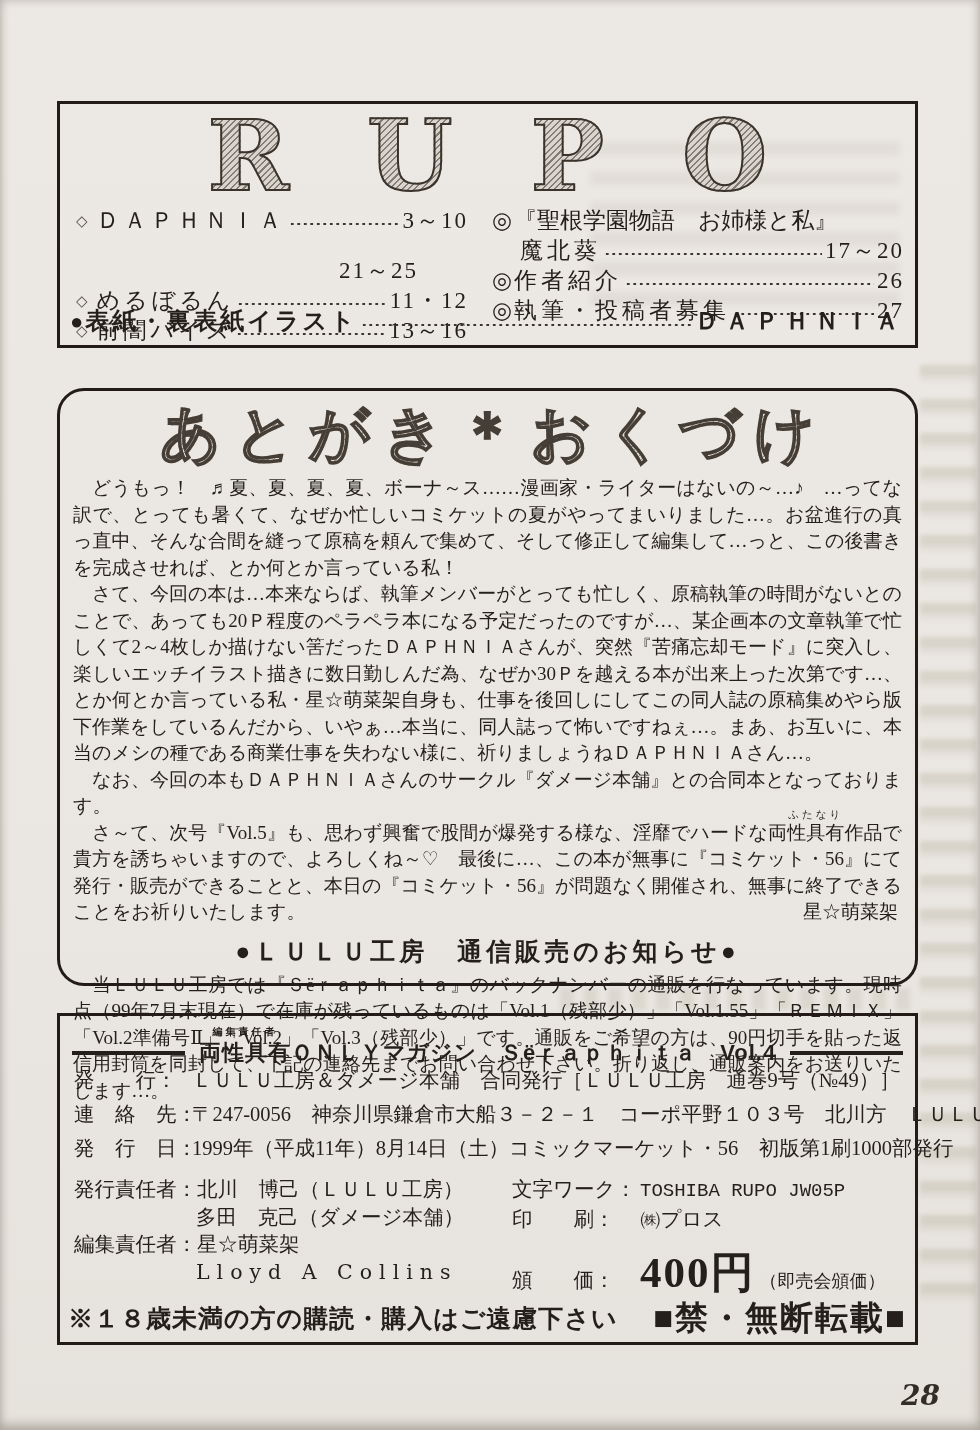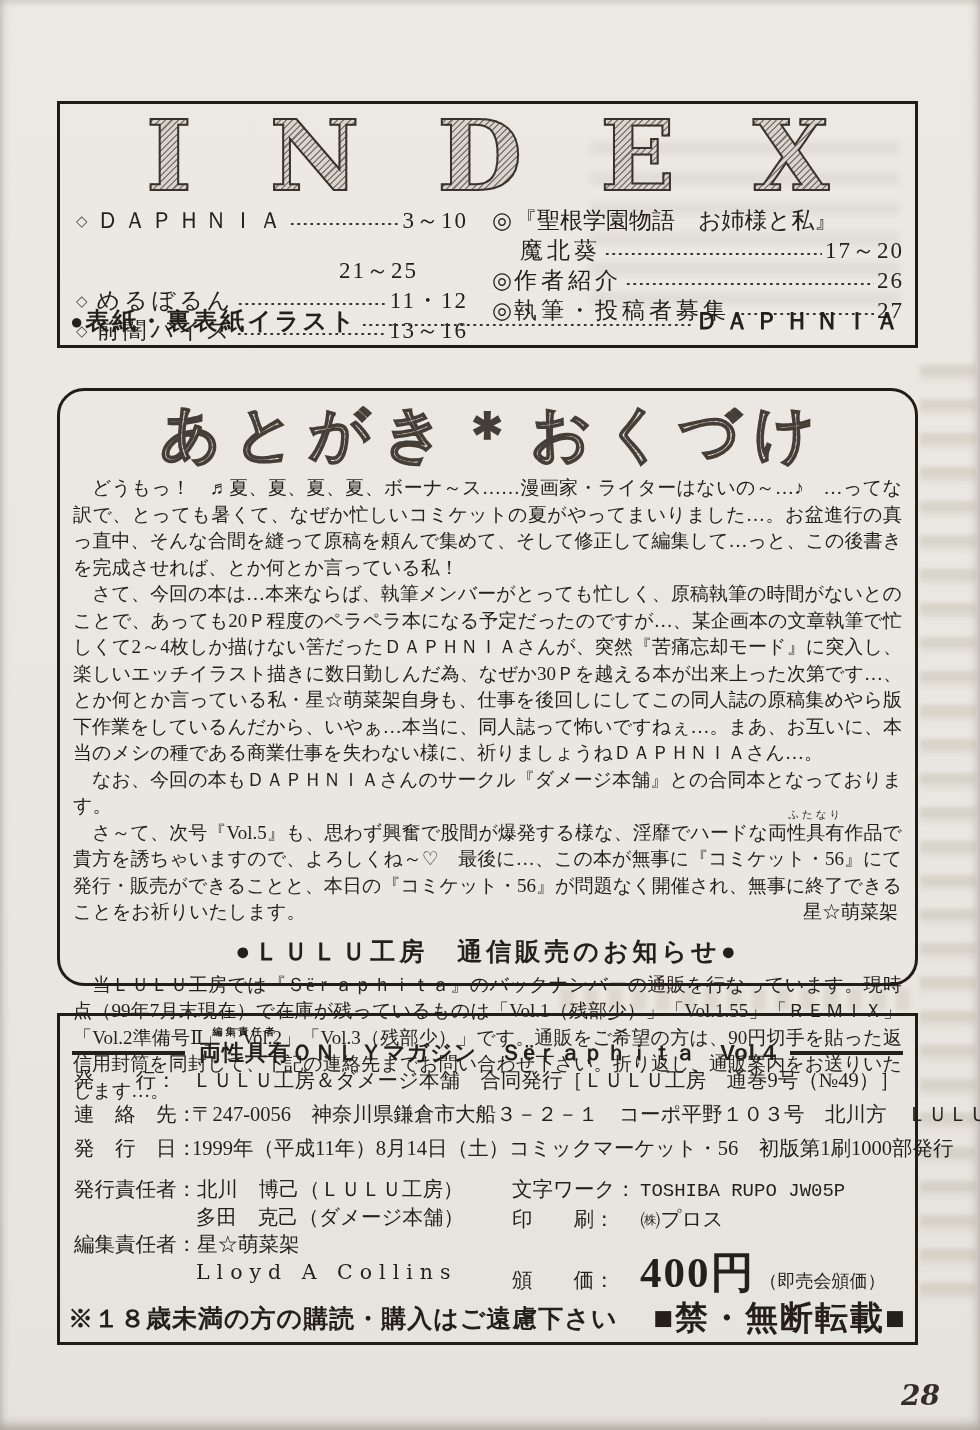--- a/index.html
+++ b/index.html
@@ -152,21 +152,21 @@
 </head>
 <body>
 
 <div class="page">
 
   <div class="ghost ghost-right"></div>
   <div class="ghost ghost-top-right"></div>
   <div class="ghost ghost-gap"></div>
 
   <div class="box index-box">
-    <div class="index-title">INDEX</div>
+    <div class="index-title">RUPO</div>
     <div class="index-cols">
       <div class="icol icol-left">
         <div class="irow">
           <span class="b-diamond">◇</span>
           <span class="ilabel">ＤＡＰＨＮＩＡ</span>
           <span class="leader"></span>
           <span class="ipages">3～10</span>
         </div>
         <div class="cont-pages">21～25</div>
         <div class="irow">

